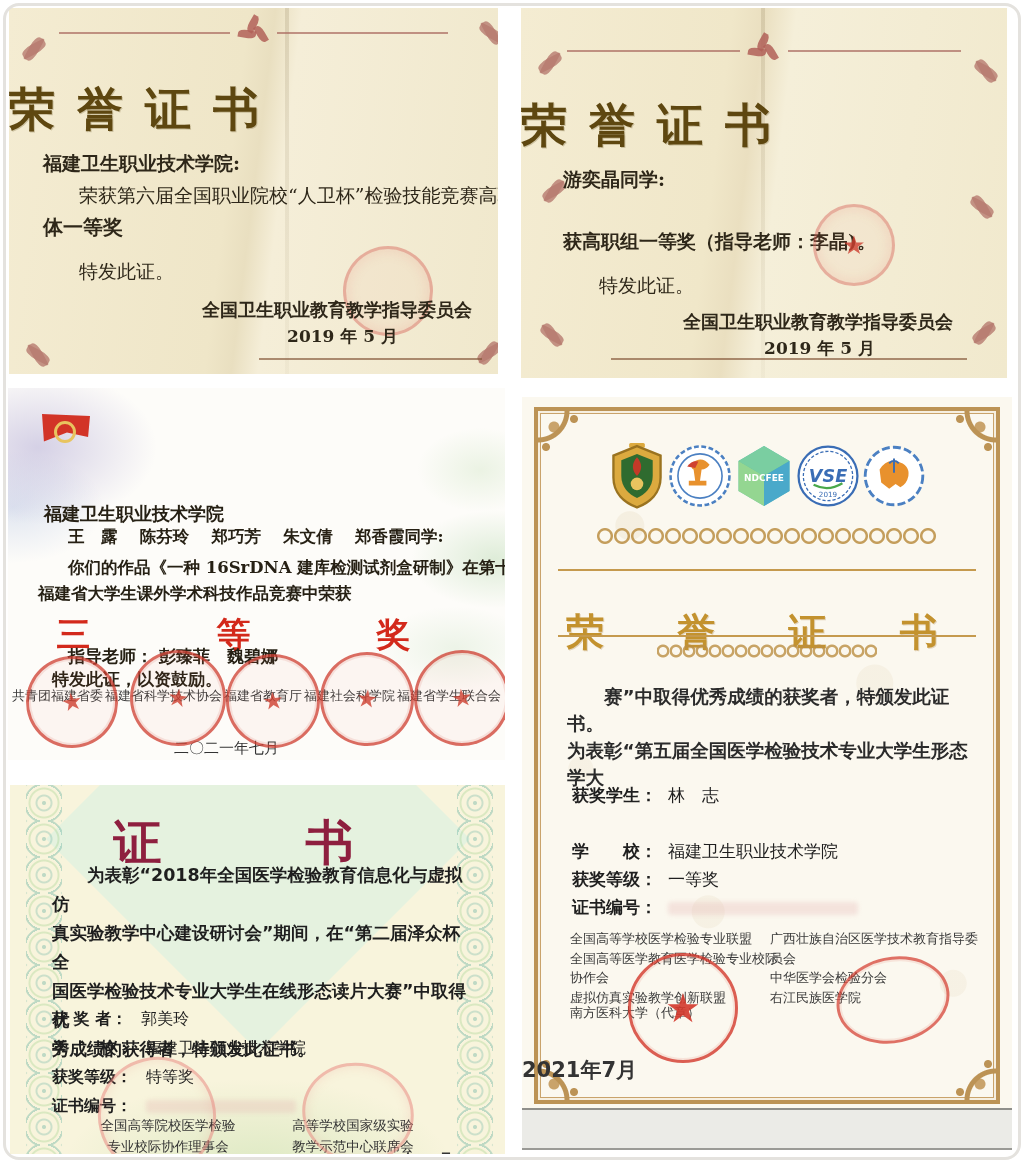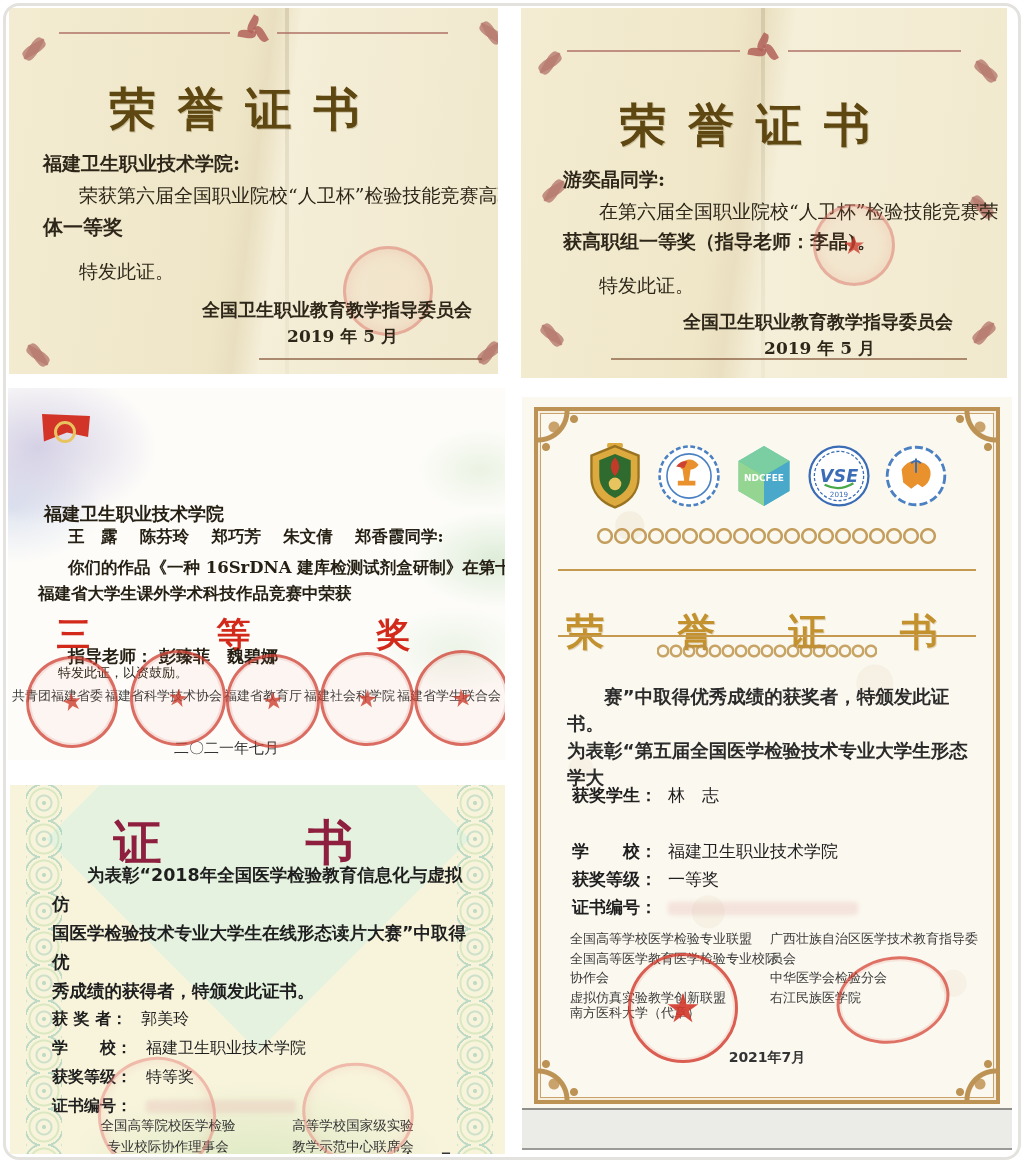--- a/index.html
+++ b/index.html
@@ -27,21 +27,21 @@
   .fold{position:absolute;top:0;bottom:0;width:4px;background:linear-gradient(180deg,rgba(110,90,50,.16),rgba(110,90,50,.04))}
   .seal{position:absolute;border-radius:50%;border:3px solid rgba(205,62,48,.75);display:flex;align-items:center;justify-content:center;
         box-shadow:inset 0 0 0 2px rgba(205,62,48,.12);background:rgba(230,120,100,.05)}
   .seal .star{color:rgba(205,62,48,.8);line-height:1}
   .seal.faint{border-color:rgba(215,105,95,.45);box-shadow:inset 0 0 14px rgba(220,110,100,.18)}
   .bline{position:absolute;border-top:2px solid rgba(130,85,55,.65)}
 
   
   .p1{left:9px;top:8px;width:489px;height:366px;
       background:linear-gradient(97deg,#f4ecd2 0%,#efe6c8 45%,#e9dfc0 50%,#f5eed8 55%,#f0e8cc 100%)}
-  .ctitle1{position:absolute;left:0;right:16px;text-align:center;font-family:"DejaVu Serif",serif;font-weight:bold;color:#5e4710;
+  .ctitle1{position:absolute;left:0;right:16px;text-align:left;font-family:"DejaVu Serif",serif;font-weight:bold;color:#5e4710;
            text-shadow:1px 1px 0 rgba(90,70,20,.25)}
   .p1 .ctitle1{top:40px;font-size:46px;letter-spacing:22px}
   .ktext{position:absolute;font-family:"DejaVu Serif",serif;color:#2e2719}
 
   
   .p2{left:521px;top:8px;width:486px;height:370px;
       background:linear-gradient(97deg,#f4ecd2 0%,#f0e7c9 40%,#eadfc0 46%,#f5efd9 52%,#f1e9cd 100%)}
   .p2 .ctitle1{top:56px;font-size:46px;letter-spacing:22px}
 
   
@@ -96,21 +96,21 @@
         radial-gradient(circle at 12% 52%,rgba(213,192,150,.12) 0 12px,transparent 13px)}
   .gborder{position:absolute;left:12px;right:12px;top:10px;bottom:46px;border:4px solid #bc9355;
       box-shadow:inset 0 0 0 2px #f6efe0,inset 0 0 0 3px #c9a36b}
   .gcorn{position:absolute;width:58px;height:58px;
       background-image:
         radial-gradient(circle at 0 0,transparent 26px,#bc9355 27px 31px,transparent 32px),
         radial-gradient(circle at 16px 16px,#c9a36b 0 5px,transparent 6px),
         radial-gradient(circle at 36px 8px,#bc9355 0 3.5px,transparent 4.5px),
         radial-gradient(circle at 8px 36px,#bc9355 0 3.5px,transparent 4.5px)}
   .gc-tr{transform:rotate(90deg)} .gc-br{transform:rotate(180deg)} .gc-bl{transform:rotate(270deg)}
-  .logos{position:absolute;left:0;right:0;top:46px;display:flex;justify-content:center;align-items:center;gap:13px}
+  .logos{position:absolute;left:0;right:0;top:46px;display:flex;justify-content:center;align-items:center;gap:2px}
   .logos svg{display:block}
   .goldline{position:absolute;left:36px;right:36px;border-top:2px solid #c59a4e}
   .swirl{position:absolute;left:50%;width:340px;margin-left:-170px;height:22px;
       background-image:radial-gradient(circle at 8px 11px,transparent 5px,rgba(187,142,66,.85) 6px 7.5px,transparent 8.5px);
       background-size:17px 22px;background-repeat:repeat-x}
   .swirl.small{width:220px;margin-left:-110px;height:16px;
       background-image:radial-gradient(circle at 6px 8px,transparent 3.5px,rgba(187,142,66,.8) 4.5px 6px,transparent 7px);
       background-size:13px 16px}
   .p5 .ctitle4{position:absolute;left:0;right:0;top:185px;text-align:center;font-family:"DejaVu Serif",serif;
       font-weight:bold;font-size:38px;letter-spacing:30px;color:#c3922e;text-shadow:1px 1px 0 rgba(150,105,30,.25)}
@@ -118,21 +118,21 @@
   .p5 .body5 p{margin:0}
   .p5 .body5 p:first-child{text-indent:2em}
   .f5row{position:absolute;left:50px;font-size:17px;color:#1f1f1f;white-space:nowrap}
   .f5row b{display:inline-block;width:96px;font-weight:bold}
   .orgcol{position:absolute;font-size:13px;line-height:19.5px;color:#3a3a3a;z-index:1}
   .orgsign{position:absolute;font-size:13px;color:#3a3a3a;z-index:1}
   .rseal{position:absolute;border:3.5px solid rgba(211,55,43,.8);border-radius:50%;display:flex;align-items:center;justify-content:center;z-index:2;
       box-shadow:inset 0 0 0 2px rgba(211,55,43,.1)}
   .scanstrip{position:absolute;left:0;right:0;bottom:0;height:38px;background:#ebebe7;
       border-top:2px solid #8f8f8b;border-bottom:2px solid #9a9a96}
-  .date5{position:absolute;left:0;right:0;top:638px;text-align:center;font-size:14px;font-weight:bold;color:#333;z-index:1}
+  .date5{position:absolute;left:0;right:0;top:638px;text-align:left;font-size:21px;font-weight:bold;color:#333;z-index:1}
 </style>
 </head>
 <body>
 
 <div>
   <div class="frame"></div>
 
   <section class="photo p1">
     <div class="fold" style="left:276px"></div>
     <div class="topflor" style="top:8px;left:50px;right:50px">
@@ -167,21 +167,20 @@
         </span>
     </div>
     <span class="sprig" style="left:14px;top:40px"></span>
     <span class="sprig tr" style="right:6px;top:48px"></span>
     <span class="sprig" style="left:18px;top:168px"></span>
     <span class="sprig tr" style="right:10px;top:184px"></span>
     <span class="sprig bl" style="left:16px;bottom:28px"></span>
     <span class="sprig br" style="right:8px;bottom:30px"></span>
     <h1 class="ctitle1">荣誉证书</h1>
     <p class="ktext" style="left:42px;top:140px;font-size:19px;font-weight:bold">游奕晶同学:</p>
-    <p class="ktext" style="left:78px;top:172px;font-size:19px;white-space:nowrap">在第六届全国职业院校“人卫杯”检验技能竞赛荣</p>
     <p class="ktext" style="left:42px;top:202px;font-size:19px;font-weight:600">获高职组一等奖（指导老师：李晶)。</p>
     <p class="ktext" style="left:78px;top:246px;font-size:19px">特发此证。</p>
     <div class="seal faint" style="left:292px;top:196px;width:76px;height:76px">
       <span class="star" style="font-size:26px">★</span>
     </div>
     <p class="ktext" style="right:54px;top:284px;font-size:18px;font-weight:600">全国卫生职业教育教学指导委员会</p>
     <p class="ktext" style="right:132px;top:312px;font-size:17px;font-weight:bold">2019 年 5 月</p>
     <div class="bline" style="left:90px;right:40px;bottom:18px"></div>
   </section>
 
@@ -189,21 +188,21 @@
     <div class="league">
       <span class="flag"></span>
       <span class="ring"></span>
     </div>
     <p class="line abs" style="left:36px;top:96px;font-size:18px;font-weight:bold">福建卫生职业技术学院</p>
     <p class="line abs" style="left:60px;top:121px;font-size:16.5px;font-weight:bold">王　露　 陈芬玲　 郑巧芳　 朱文倩　 郑香霞同学:</p>
     <p class="line abs" style="left:60px;top:152px;font-size:16.5px;font-weight:600;white-space:nowrap">你们的作品《一种 16SrDNA 建库检测试剂盒研制》在第十五届“挑战杯”</p>
     <p class="line abs" style="left:30px;top:178px;font-size:16.5px;font-weight:600">福建省大学生课外学术科技作品竞赛中荣获</p>
     <h2 class="award3">三　等　奖</h2>
     <p class="line abs" style="left:60px;top:240px;font-size:17px;font-weight:bold">指导老师：  彭臻菲　魏碧娜</p>
-    <p class="line abs" style="left:50px;top:263px;font-size:13px;font-weight:normal">特发此证，以资鼓励。</p>
+    <p class="line abs" style="left:44px;top:263px;font-size:17px;font-weight:bold">特发此证，以资鼓励。</p>
     <div class="sealrow">
       <div class="seal" style="left:18px;top:268px;width:86px;height:86px;transform:rotate(-10deg)">
           <span class="star" style="font-size:24px">★</span>
         </div>
       <div class="seal" style="left:122px;top:262px;width:90px;height:90px;transform:rotate(8deg)">
           <span class="star" style="font-size:24px">★</span>
         </div>
       <div class="seal" style="left:218px;top:266px;width:88px;height:88px;transform:rotate(-6deg)">
           <span class="star" style="font-size:24px">★</span>
         </div>
@@ -224,20 +223,21 @@
     <p class="abs" style="left:0;right:60px;top:336px;text-align:center;font-size:15px;color:#333">二〇二一年七月</p>
   </section>
 
   <section class="photo p4">
     <div class="diamond"></div>
     <div class="gband" style="left:16px"></div>
     <div class="gband" style="right:12px"></div>
     <h1 class="ctitle3">证　书</h1>
     <div class="body">
       <p>为表彰“2018年全国医学检验教育信息化与虚拟仿</p>
+      <p>真实验教学中心建设研讨会”期间，在“第二届泽众杯全</p>
       <p>国医学检验技术专业大学生在线形态读片大赛”中取得优</p>
       <p>秀成绩的获得者，特颁发此证书。</p>
     </div>
     <p class="frow" style="top:208px"><b>获 奖 者：</b><span>郭美玲</span></p>
     <p class="frow" style="top:237px"><b>学　　校：</b><span>福建卫生职业技术学院</span></p>
     <p class="frow" style="top:266px"><b>获奖等级：</b><span>特等奖</span></p>
     <p class="frow" style="top:295px"><b>证书编号：</b><span class="redact"></span></p>
     <div class="icol" style="left:58px;top:330px;width:200px">
       <div>全国高等院校医学检验</div>
       <div>专业校际协作理事会</div>

